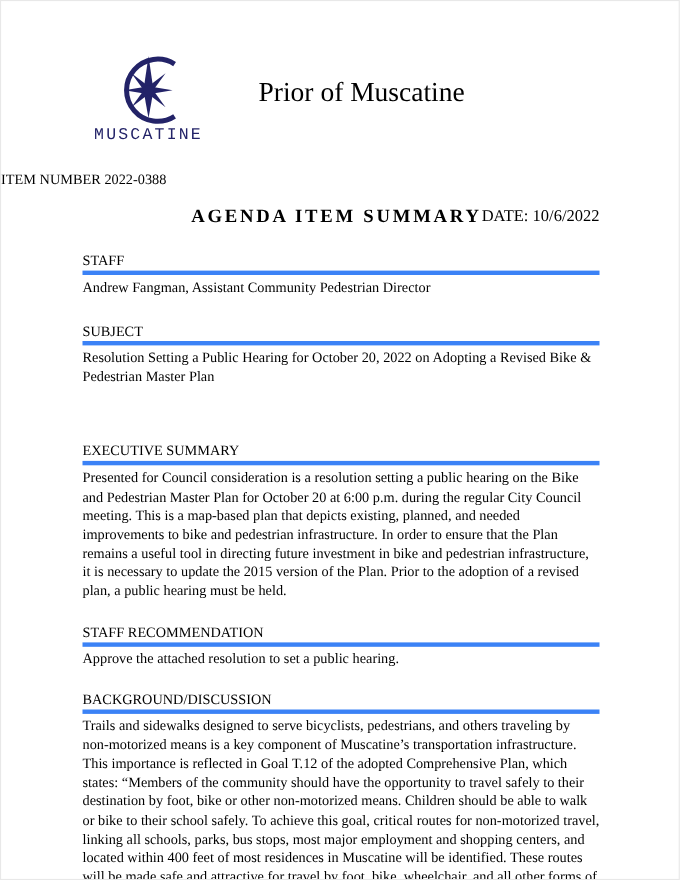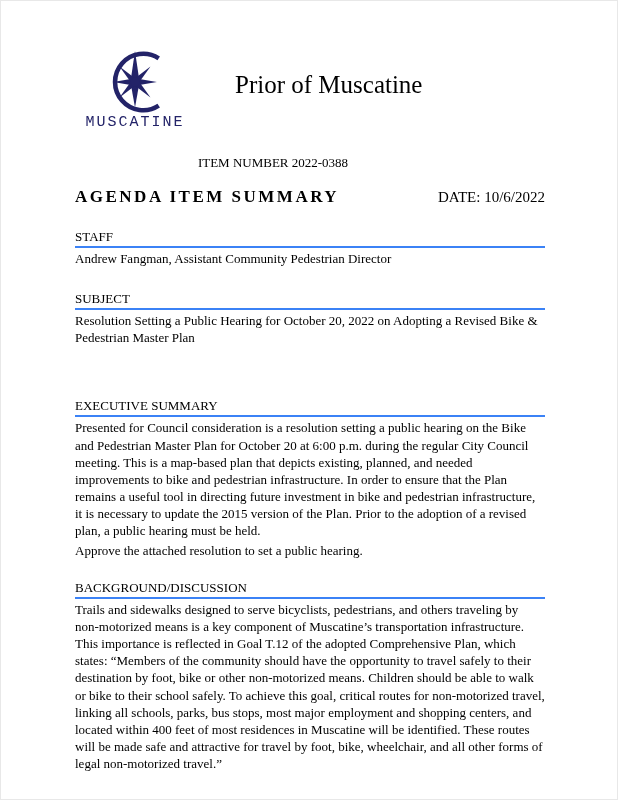--- a/index.html
+++ b/index.html
@@ -33,46 +33,46 @@
     margin-top: 1px;
     white-space: nowrap;
   }
   .org-name {
     font-size: 25px;
     margin-left: 48px;
     margin-top: 20px;
     font-family: "Liberation Serif", serif;
   }
   .item-number {
-    text-align: center;
+    text-align: left;
     margin: 24px 72px 0 0;
     font-size: 13px;
   }
   .title-row {
     display: flex;
-    justify-content: space-between;
+    justify-content: flex-end;
     align-items: flex-start;
     margin: 16px 72px 0 74px;
   }
   .page-title {
     font-size: 17px;
     font-weight: bold;
     letter-spacing: 2.5px;
     font-family: "Liberation Serif", serif;
   }
   .date {
     font-size: 15px;
     margin-top: 2px;
   }
   .content {
     margin: 0 72px 0 74px;
   }
   .section-heading {
     font-size: 13px;
-    border-bottom: 2px solid #3b82f6;
+    border-bottom: 4px solid #3b82f6;
     padding-bottom: 1px;
   }
   .section-body {
     font-size: 13px;
     line-height: 1.32;
     padding-top: 2px;
   }
   .mt-staff   { margin-top: 22px; }
   .mt-subject { margin-top: 24px; }
   .mt-exec    { margin-top: 52px; }
@@ -125,20 +125,21 @@
     <div class="section-heading mt-subject">SUBJECT</div>
     <div class="section-body">Resolution Setting a Public Hearing for October 20, 2022 on Adopting a Revised Bike &amp; Pedestrian Master Plan</div>
   </div>
 
   <div>
     <div class="section-heading mt-exec">EXECUTIVE SUMMARY</div>
     <div class="section-body">Presented for Council consideration is a resolution setting a public hearing on the Bike and Pedestrian Master Plan for October 20 at 6:00 p.m. during the regular City Council meeting. This is a map-based plan that depicts existing, planned, and needed improvements to bike and pedestrian infrastructure.  In order to ensure that the Plan remains a useful tool in directing future investment in bike and pedestrian infrastructure,    it is necessary to update the 2015 version of the Plan.  Prior to the adoption of a revised plan, a public hearing must be held.</div>
   </div>
 
   <div>
+    <div class="section-heading mt-rec">STAFF RECOMMENDATION</div>
     <div class="section-body">Approve the attached resolution to set a public hearing.</div>
   </div>
 
   <div>
     <div class="section-heading mt-bg">BACKGROUND/DISCUSSION</div>
     <div class="section-body">Trails and sidewalks designed to serve bicyclists, pedestrians, and others traveling by non-motorized means is a key component of Muscatine’s transportation infrastructure.  This importance is reflected in Goal T.12 of the adopted Comprehensive Plan, which states: “Members of the community should have the opportunity to travel safely to their destination by foot, bike or other non-motorized means.  Children should be able to walk or bike to their school safely.  To achieve this goal, critical routes for non-motorized travel, linking all schools, parks, bus stops, most major employment and shopping centers, and located within   400 feet of most residences in Muscatine will be identified.  These routes will be made safe and attractive for travel by foot, bike, wheelchair, and all other forms of legal non-motorized travel.”</div>
 
   </div>
 
 </div>

